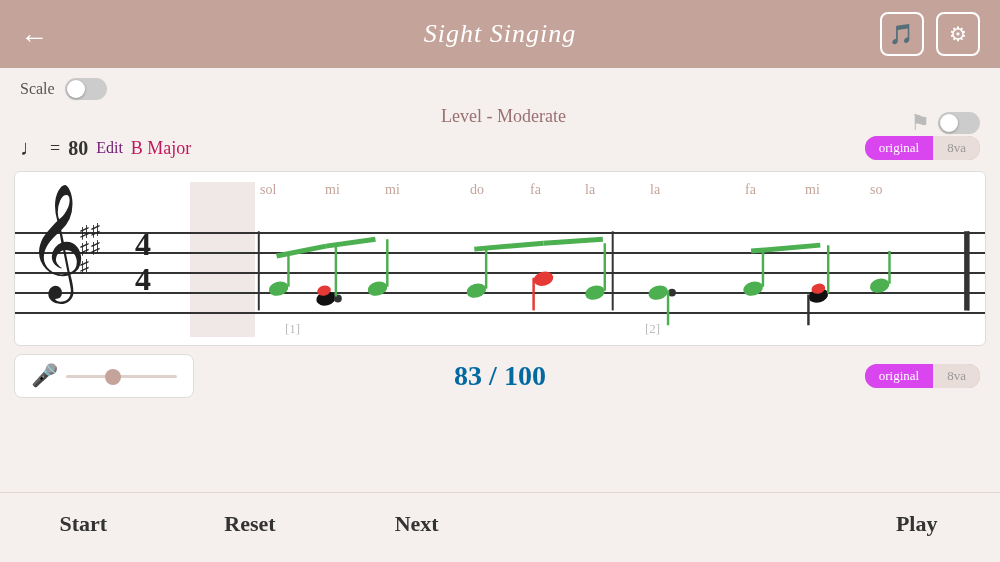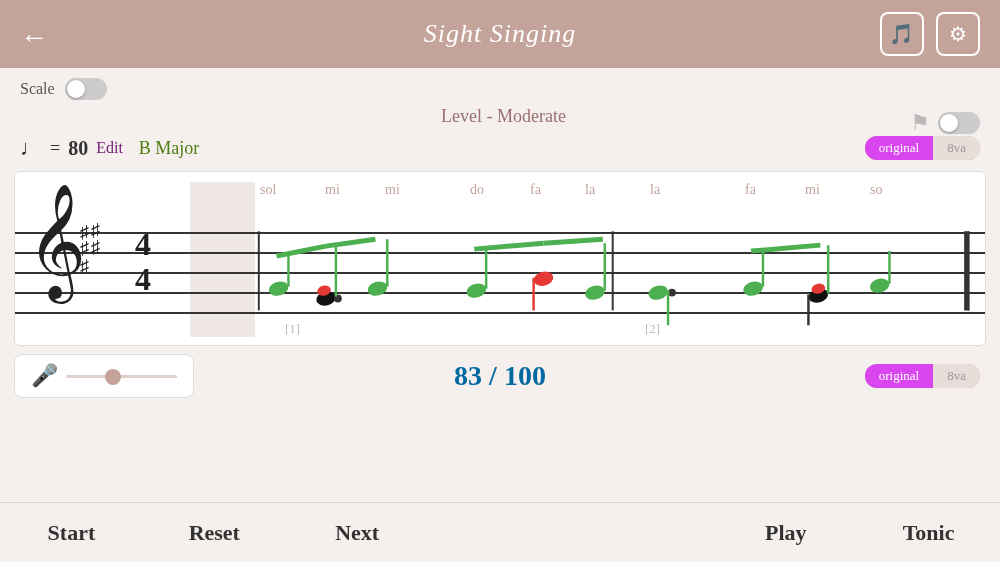--- a/index.html
+++ b/index.html
@@ -130,22 +130,21 @@
       color: #333;
       font-weight: bold;
     }
     #tempo-edit {
       font-size: 16px;
       color: #701a75;
       cursor: pointer;
     }
     #key-label {
       font-size: 18px;
-      color: #4d7c0f;
-      margin-left: 8px;
+      color: #be185d;
     }
     .original-8va {
       position: absolute;
       right: 20px;
       display: flex;
       background: #c4a49a;
       border-radius: 14px;
       overflow: hidden;
       font-size: 13px;
     }
@@ -296,24 +295,24 @@
       left: 35%;
       cursor: pointer;
     }
 
     
     #bottom-nav {
       position: absolute;
       bottom: 0;
       left: 0;
       right: 0;
-      height: 60px;
+      height: 70px;
       background: #f5f0ed;
       display: flex;
-      align-items: center;
+      align-items: flex-start;
       border-top: 1px solid #e0d5d0;
     }
     .nav-btn {
       flex: 1;
       text-align: center;
       font-size: 22px;
       font-weight: bold;
       color: #333;
       cursor: pointer;
       padding: 18px 0;
@@ -484,14 +483,13 @@
     <span class="inactive">8va</span>
   </div>
 </div>
 
 <div id="bottom-nav">
   <div class="nav-btn">Start</div>
   <div class="nav-btn">Reset</div>
   <div class="nav-btn">Next</div>
   <div class="nav-btn" style="flex:2;"></div>
   <div class="nav-btn">Play</div>
-  <div class="nav-btn">Tonic</div>
 </div>
 
 </body></html>

